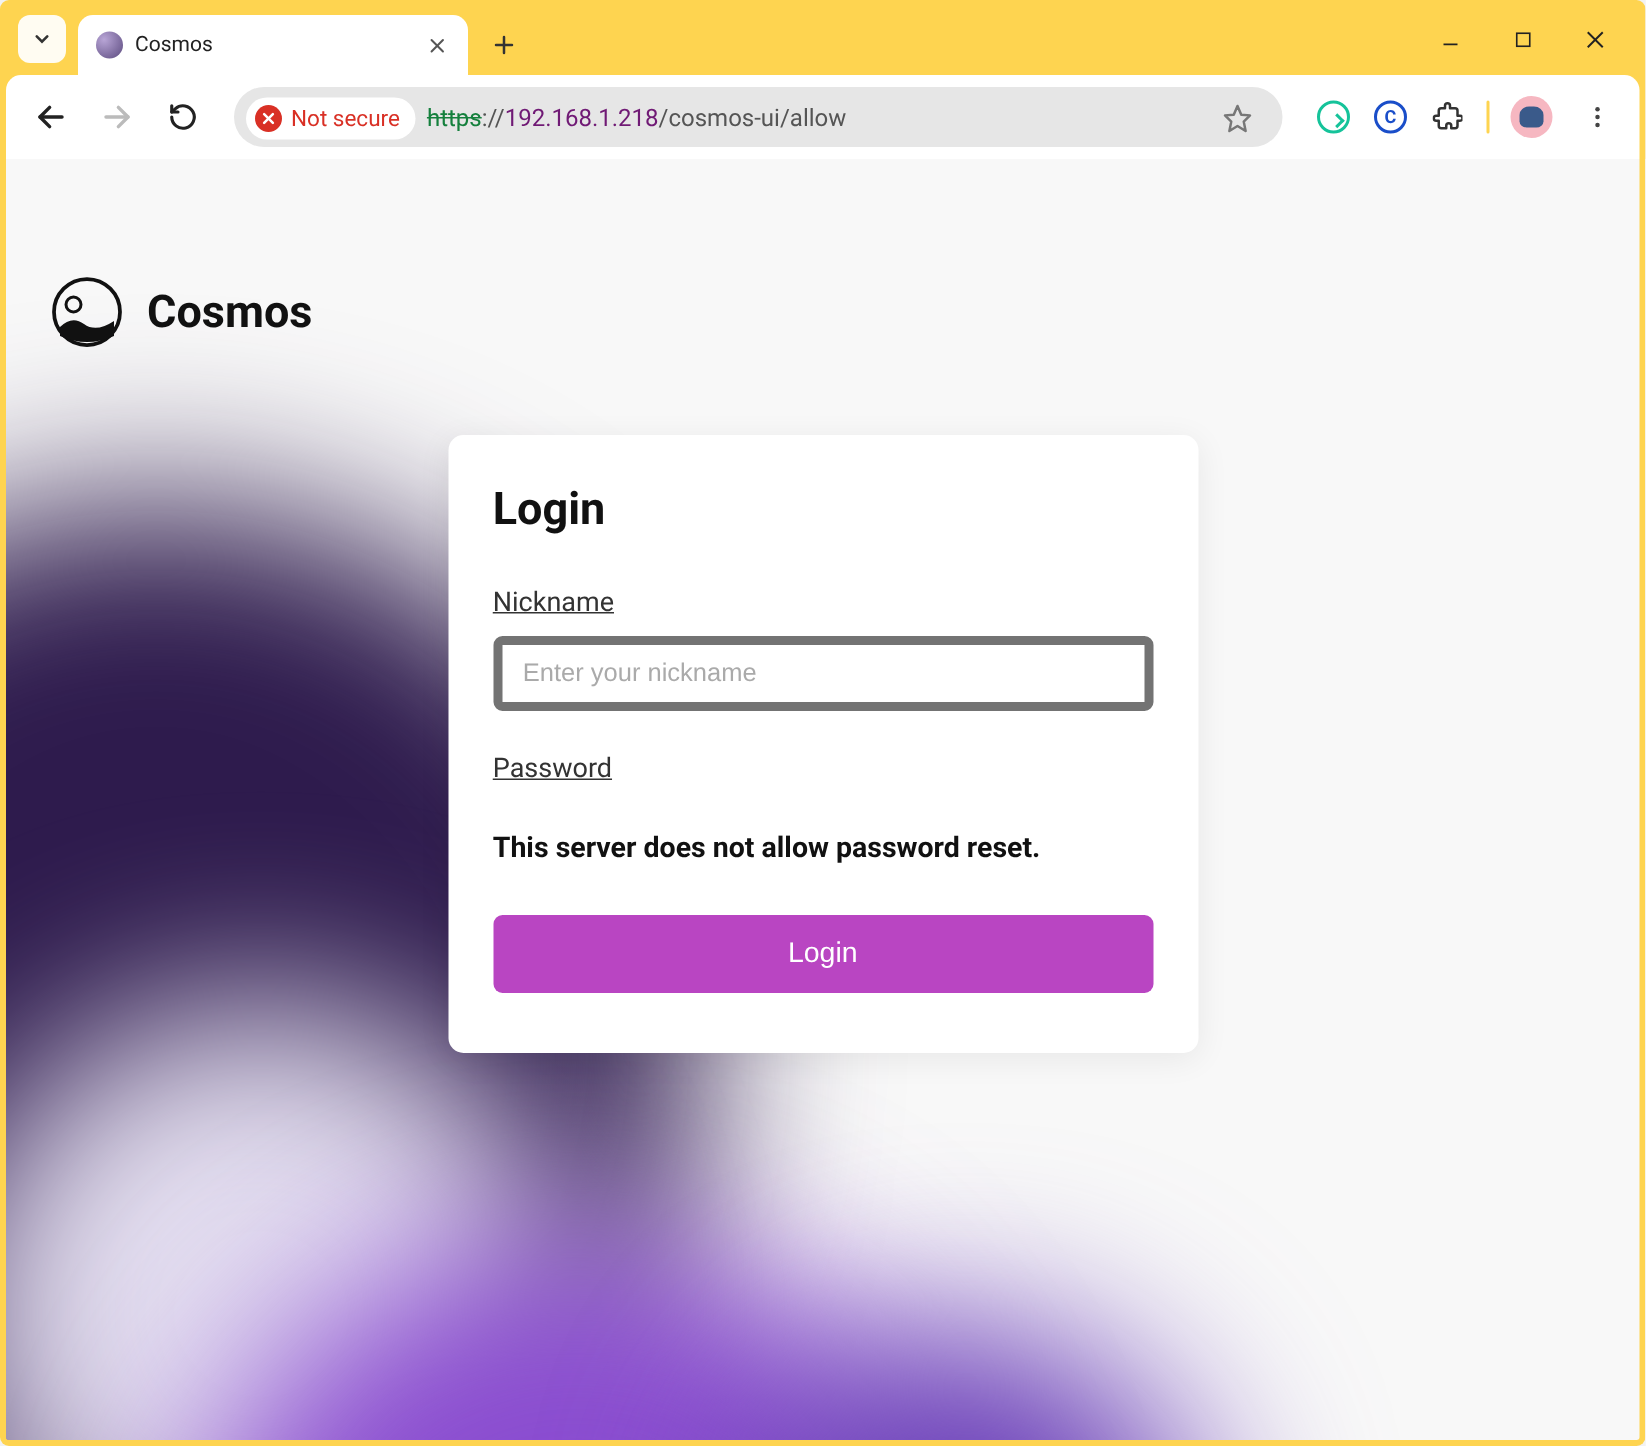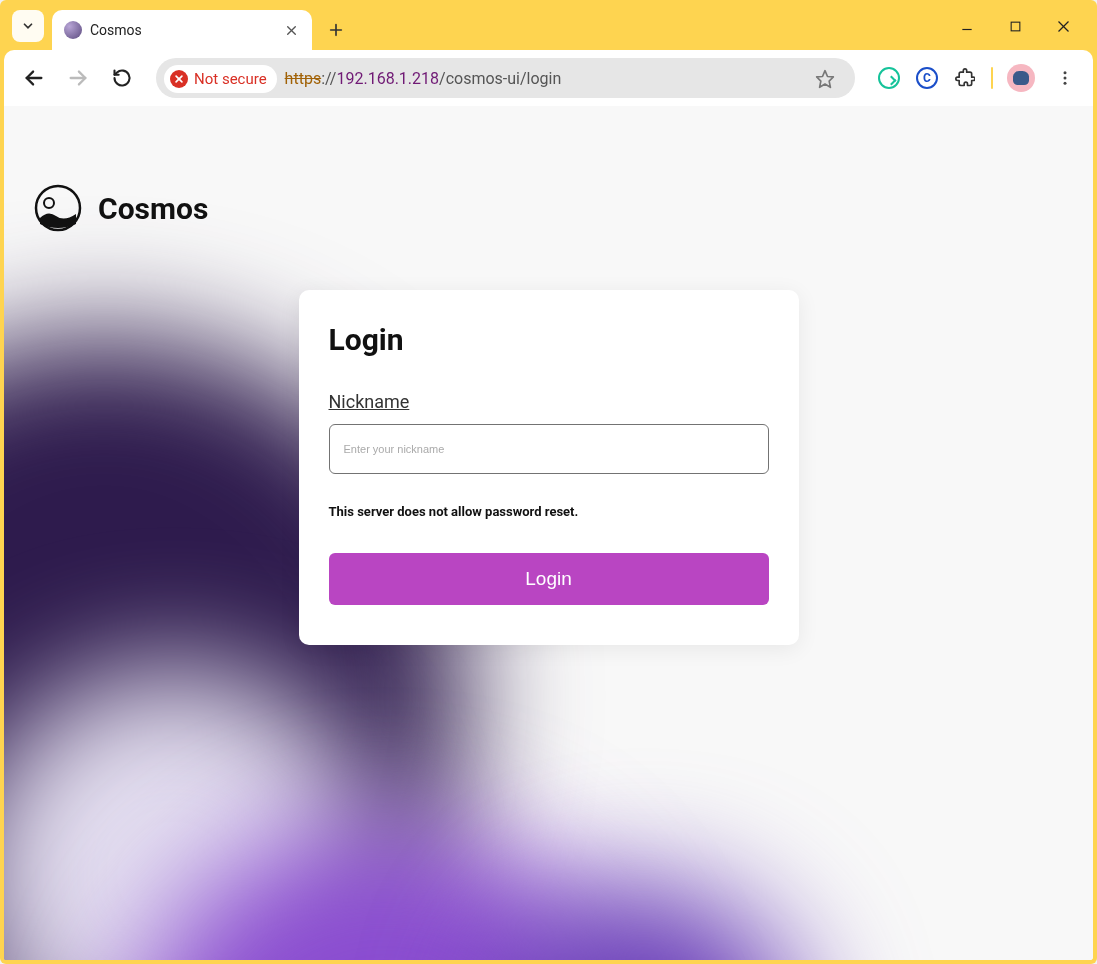--- a/index.html
+++ b/index.html
@@ -19,21 +19,21 @@
   .win-ctrl { width: 44px; height: 32px; display: flex; align-items: center; justify-content: center; color: #222; cursor: pointer; border-radius: 4px; }
 
   .toolbar { background: #fff; height: 56px; display: flex; align-items: center; padding: 0 12px; gap: 8px; border-radius: 10px 10px 0 0; margin: 0 4px; }
   .nav-btn { width: 36px; height: 36px; display: flex; align-items: center; justify-content: center; color: #444; border-radius: 50%; cursor: pointer; }
   .nav-btn.disabled { color: #bbb; cursor: default; }
   .addr-bar { flex: 1; height: 40px; background: #e6e6e6; border-radius: 20px; display: flex; align-items: center; padding: 1px 12px 0 8px; gap: 8px; margin: 0 8px; }
   .not-secure-chip { background: #fff; border-radius: 14px; height: 28px; display: flex; align-items: center; padding: 0 10px 0 6px; gap: 6px; }
   .not-secure-icon { width: 18px; height: 18px; background: #d93025; border-radius: 50%; display: flex; align-items: center; justify-content: center; color: #fff; font-size: 12px; font-weight: bold; }
   .not-secure-text { color: #d93025; font-size: 15px; }
   .url-text { font-size: 16px; color: #555; display: flex; align-items: baseline; }
-  .url-scheme { color: #a16207; text-decoration: line-through; }
+  .url-scheme { color: #15803d; text-decoration: line-through; }
   .url-host { color: #701a75; }
   .star-btn { color: #777; margin-left: auto; }
   .right-icons { display: flex; align-items: center; gap: 14px; margin-left: 6px; }
   .ext-icon { width: 24px; height: 24px; display: flex; align-items: center; justify-content: center; }
   .grammarly { width: 22px; height: 22px; border-radius: 50%; border: 2.5px solid #15c39a; position: relative; }
   .grammarly::after { content:""; position:absolute; right:3px; bottom:3px; width:5px; height:5px; border-right:2.5px solid #15c39a; border-bottom:2.5px solid #15c39a; transform: rotate(-45deg); }
   .circle-c { width: 22px; height: 22px; border-radius: 50%; border: 2.5px solid #1a4ec9; display: flex; align-items:center; justify-content:center; font-size:12px; font-weight:bold; color:#1a4ec9; }
   .puzzle { color:#333; }
   .vert-bar { width: 2px; height: 22px; background: #fed450; border-radius: 1px; }
   .profile { width: 28px; height: 28px; border-radius: 50%; background: #f6b7c1; display:flex; align-items:center; justify-content:center; overflow:hidden; }
@@ -49,26 +49,26 @@
   .blob3 { width: 520px; height: 520px; left: 120px; top: 720px; background: #8a4cd0; }
   .blob4 { width: 320px; height: 320px; left: 480px; top: 780px; background: #6a3fb8; }
 
   .brand { position: relative; z-index: 1; display: flex; align-items: center; gap: 16px; padding: 78px 0 0 30px; }
   .brand-logo { width: 48px; height: 48px; }
   .brand-name { font-size: 30px; font-weight: 700; color: #111; }
 
   .login-card { position: relative; z-index: 2; width: 500px; margin: 58px auto 0; background: #fff; border-radius: 10px; padding: 32px 30px 40px; box-shadow: 0 4px 22px rgba(0,0,0,0.07); }
   .login-title { font-size: 30px; font-weight: 700; color: #111; margin-bottom: 34px; }
   .field-label { font-size: 18px; color: #333; margin-bottom: 12px; text-decoration: underline; }
-  .text-input { width: 100%; height: 50px; border: 1px solid #737373; border-radius: 6px; padding: 16px 14px; font-size: 11px; color: #333; outline: none; }
+  .text-input { width: 100%; height: 50px; border: 6px solid #737373; border-radius: 6px; padding: 16px 14px; font-size: 17px; color: #333; outline: none; }
   .text-input::placeholder { color: #aaa; }
   .field-group { margin-bottom: 28px; }
   .password-wrap { position: relative; }
   .eye-toggle { position: absolute; right: 12px; top: 50%; transform: translateY(-50%); color: #555; cursor: pointer; }
-  .notice { font-size: 13px; font-weight: 700; color: #111; margin: 30px 0 34px; }
+  .notice { font-size: 19px; font-weight: 700; color: #111; margin: 30px 0 34px; }
   .login-btn { width: 100%; height: 52px; background: #b945c2; color: #fff; border: none; border-radius: 6px; font-size: 19px; cursor: pointer; }
 </style>
 </head>
 <body>
 
 <div class="browser-chrome">
   <div class="tab-strip">
     <div class="tab-dropdown">
       <svg width="14" height="14" viewBox="0 0 24 24" fill="none" stroke="#333" stroke-width="3" stroke-linecap="round">
           <polyline points="6 9 12 15 18 9"></polyline>
@@ -137,21 +137,21 @@
               <line x1="5" y1="5" x2="19" y2="19"></line>
               <line x1="19" y1="5" x2="5" y2="19"></line>
             </svg>
         </span>
         <span class="not-secure-text">Not secure</span>
       </div>
       <span class="url-text">
         <span class="url-scheme">https</span>
           <span>://</span>
           <span class="url-host">192.168.1.218</span>
-          <span>/cosmos-ui/login</span>
+          <span>/cosmos-ui/allow</span>
       </span>
       <div class="nav-btn star-btn">
         <svg width="20" height="20" viewBox="0 0 24 24" fill="none" stroke="#777" stroke-width="2" stroke-linejoin="round">
             <polygon points="12 2 15 9 22 9.5 17 14.5 18.5 22 12 18 5.5 22 7 14.5 2 9.5 9 9"></polygon>
           </svg>
       </div>
     </div>
 
     <div class="right-icons">
       <div class="ext-icon">
@@ -201,19 +201,20 @@
 
   <div class="login-card">
     <h1 class="login-title">Login</h1>
 
     <div class="field-group">
       <div class="field-label">Nickname</div>
       <input type="text" class="text-input" placeholder="Enter your nickname" style="">
     </div>
 
     <div class="field-group" style="margin-bottom:0">
+      <div class="field-label">Password</div>
     </div>
 
     <div class="notice">This server does not allow password reset.</div>
 
     <button class="login-btn">Login</button>
   </div>
 </div>
 
 </body></html>

